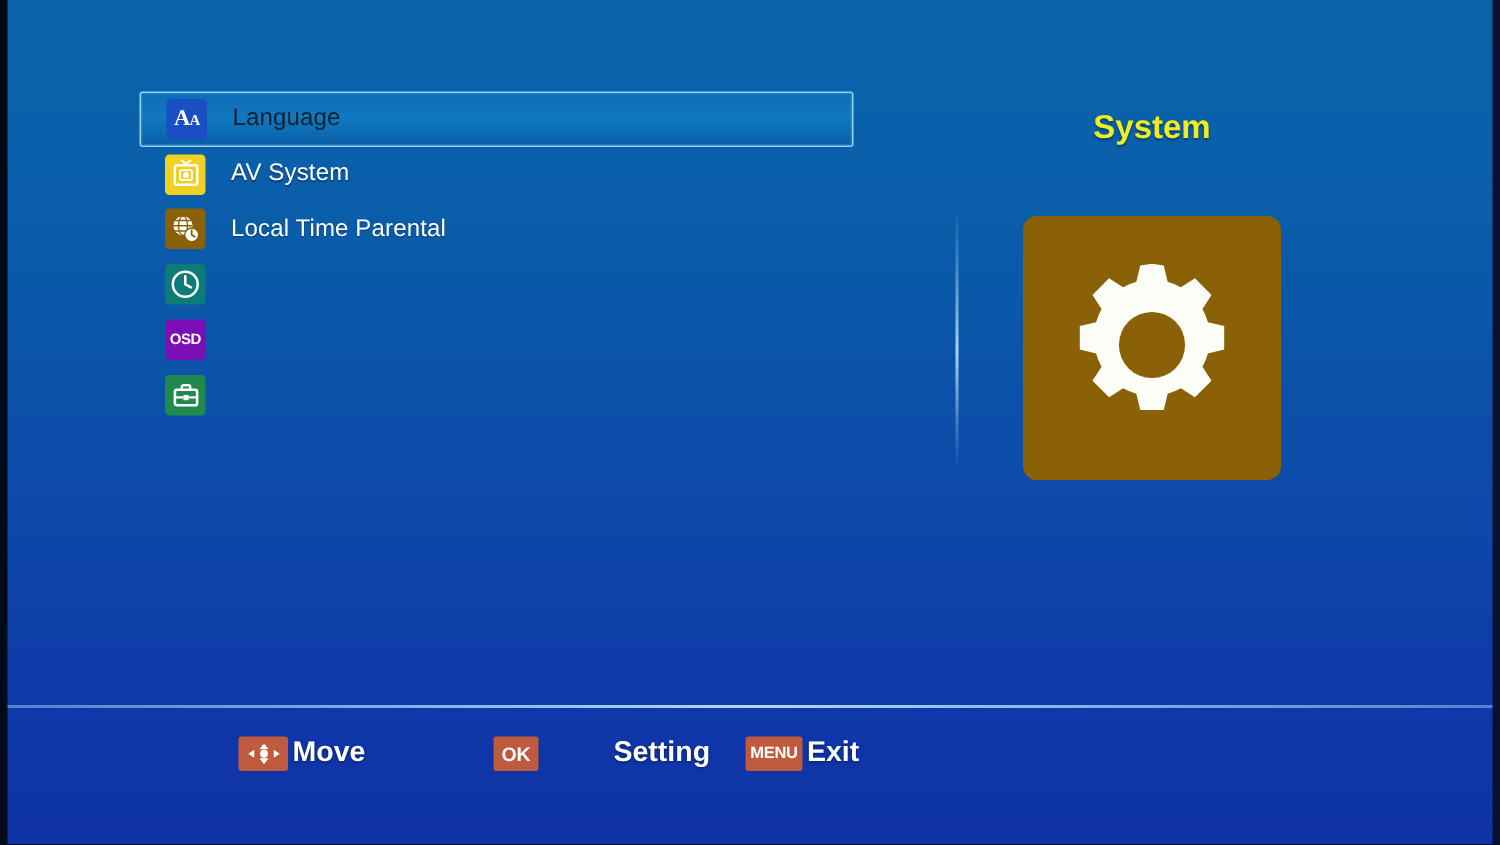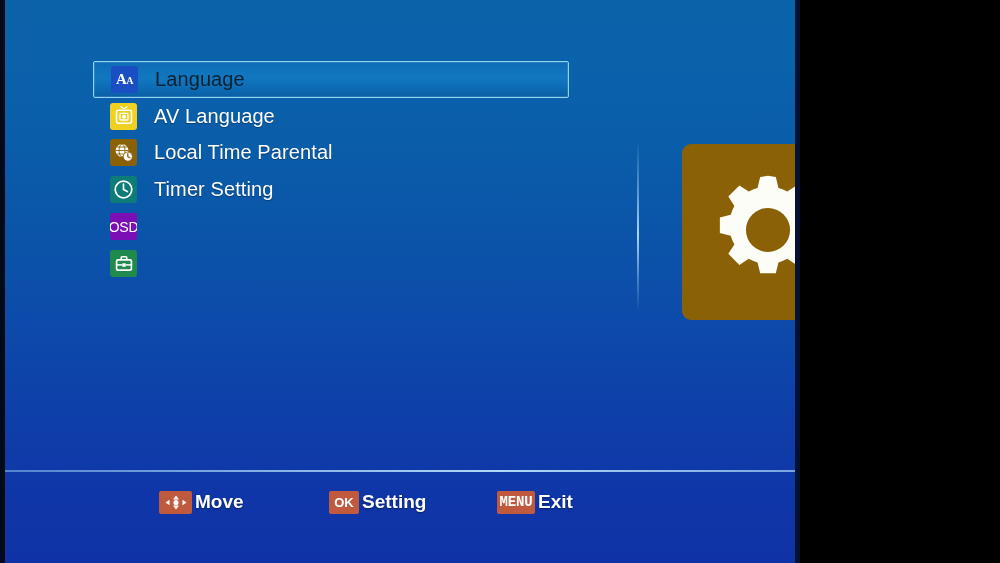--- a/index.html
+++ b/index.html
@@ -4,21 +4,21 @@
 <style>
   * { box-sizing: border-box; margin: 0; padding: 0; }
   html, body {
     width: 1000px; height: 563px;
     background: #000;
     font-family: "Liberation Sans", sans-serif;
     overflow: hidden;
   }
   #screen {
     position: relative;
-    width: 800px; height: 563px;
+    width: 1000px; height: 563px;
     background:
       linear-gradient(to bottom,
         #0a63a8 0%,
         #0a62ab 12%,
         #0a5da9 26%,
         #0b54a9 42%,
         #0d4aaa 58%,
         #0e3fa9 74%,
         #0f36a8 88%,
         #0f33a6 100%);
@@ -54,21 +54,21 @@
   .mi-icon {
     width: 27px; height: 27px;
     border-radius: 3px;
     flex: 0 0 27px;
     display: flex; align-items: center; justify-content: center;
     position: relative;
     overflow: hidden;
   }
   .mi-label {
     margin-left: 17px;
-    font-size: 20px;
+    font-size: 16px;
     color: #ffffff;
     letter-spacing: 0.1px;
     text-shadow: 0 1px 1px rgba(0,0,0,0.35);
     white-space: nowrap;
   }
   .menu-row.selected .mi-label { color: #0b2130; text-shadow: none; }
 
   
   .ic-lang { background:#1a4fc4; }
   .ic-av   { background:#f0d020; }
@@ -77,21 +77,21 @@
   .ic-lock { background:#cf2020; }
   .ic-osd  { background:#7b0fb5; }
   .ic-other{ background:#1f8a4c; }
 
   .ic-lang .glyph {
     color:#fff; font-weight:bold; font-size:15px; line-height:1;
     font-family:"Liberation Serif", serif; letter-spacing:-0.5px;
   }
   .ic-lang .glyph small { font-size: 10px; }
   .ic-osd .glyph {
-    color:#fff; font-weight:normal; font-size:14px; line-height:1; letter-spacing:-0.3px;
+    color:#fff; font-weight:bold; font-size:10px; line-height:1; letter-spacing:-0.3px;
   }
   .mi-icon svg { display:block; }
 
   
   #panel-title {
     position: absolute;
     left: 682px; top: 72px; width: 172px;
     text-align: center;
     color: #eeee22;
     font-size: 22px; font-weight: bold;
@@ -141,21 +141,21 @@
   }
   .hint-key {
     background: #bf5a3e;
     border-radius: 2px;
     color: #ffffff;
     font-weight: bold;
     display: flex; align-items: center; justify-content: center;
     height: 23px;
   }
   .hint-key.ok   { width: 30px; font-size: 13px; }
-  .hint-key.menu { width: 38px; font-size: 14px; letter-spacing:-0.2px;font-family:Liberation Mono, monospace; }
+  .hint-key.menu { width: 38px; font-size: 11px; letter-spacing:-0.2px; }
   .hint-key.dpad { width: 33px; }
   .hint-text {
     margin-left: 3px;
     color: #ffffff;
     font-size: 19px; font-weight: bold;
     text-shadow: 0 1px 2px rgba(0,0,0,0.45);
   }
 </style>
 </head>
 <body>
@@ -176,21 +176,21 @@
 
     <div class="menu-row">
       <span class="mi-icon ic-av">
         <svg width="20" height="20" viewBox="0 0 20 20">
           <path d="M10 3 L6.5 0.6 M10 3 L13.5 0.6" stroke="#fff" stroke-width="1.2" fill="none"></path>
           <rect x="2.5" y="4.2" width="15" height="13" rx="1.6" fill="none" stroke="#fff" stroke-width="1.6"></rect>
           <rect x="6" y="7.4" width="8" height="6.6" rx="1" fill="none" stroke="#fff" stroke-width="1.3"></rect>
           <circle cx="10" cy="10.7" r="2" fill="#fff"></circle>
         </svg>
       </span>
-      <span class="mi-label">AV Language</span>
+      <span class="mi-label">AV System</span>
     </div>
 
     <div class="menu-row">
       <span class="mi-icon ic-time">
         <svg width="21" height="21" viewBox="0 0 21 21">
           <circle cx="9" cy="8.5" r="6.4" fill="#fff"></circle>
           <g stroke="#8a6106" stroke-width="0.9" fill="none">
             <ellipse cx="9" cy="8.5" rx="3" ry="6.4"></ellipse>
             <line x1="2.6" y1="8.5" x2="15.4" y2="8.5"></line>
             <line x1="3.7" y1="5" x2="14.3" y2="5"></line>
@@ -203,21 +203,20 @@
       <span class="mi-label">Local Time Parental</span>
     </div>
 
     <div class="menu-row">
       <span class="mi-icon ic-timer">
         <svg width="21" height="21" viewBox="0 0 21 21">
           <circle cx="10.5" cy="10.5" r="8.3" fill="none" stroke="#fff" stroke-width="1.7"></circle>
           <path d="M10.5 5.2 V10.5 L14.3 12.6" stroke="#fff" stroke-width="1.7" fill="none" stroke-linecap="round"></path>
         </svg>
       </span>
-      <span class="mi-label">Timer Setting</span>
     </div>
 
 
     <div class="menu-row">
       <span class="mi-icon ic-osd">
         <span class="glyph">OSD</span>
       </span>
     </div>
 
     <div class="menu-row">
@@ -229,20 +228,21 @@
           <line x1="2.6" y1="10.9" x2="8.3" y2="10.9" stroke="#fff" stroke-width="1.5"></line>
           <line x1="11.7" y1="10.9" x2="17.4" y2="10.9" stroke="#fff" stroke-width="1.5"></line>
         </svg>
       </span>
     </div>
 
   </div>
 
   <div id="divider"></div>
 
+  <div id="panel-title">System</div>
 
   <div id="panel-box">
     <span>
       <svg width="126" height="126" viewBox="0 0 100 100">
         <g fill="#fdfdf7">
           <path d="M50 7
             l6.2 1.0 2.1 8.6 a35 35 0 0 1 7.0 2.9 l7.4-4.8 8.8 8.8 -4.8 7.4 a35 35 0 0 1 2.9 7.0 l8.6 2.1 0 12.4 -8.6 2.1 a35 35 0 0 1 -2.9 7.0 l4.8 7.4 -8.8 8.8 -7.4-4.8 a35 35 0 0 1 -7.0 2.9 l-2.1 8.6 -12.4 0 -2.1-8.6 a35 35 0 0 1 -7.0-2.9 l-7.4 4.8 -8.8-8.8 4.8-7.4 a35 35 0 0 1 -2.9-7.0 l-8.6-2.1 0-12.4 8.6-2.1 a35 35 0 0 1 2.9-7.0 l-4.8-7.4 8.8-8.8 7.4 4.8 a35 35 0 0 1 7.0-2.9 l2.1-8.6 z"></path>
         </g>
         <circle cx="50" cy="50" r="17.5" fill="#8a6106"></circle>
       </svg>
@@ -275,21 +275,21 @@
           <path d="M12 1.5 L15 5.5 L9 5.5 Z" fill="#fff"></path>
           <path d="M12 15.5 L9 11.5 L15 11.5 Z" fill="#fff"></path>
           <path d="M1.5 8.5 L5.5 5.8 L5.5 11.2 Z" fill="#fff"></path>
           <path d="M22.5 8.5 L18.5 5.8 L18.5 11.2 Z" fill="#fff"></path>
           <circle cx="12" cy="8.5" r="2.6" fill="#fff"></circle>
         </svg>
       </span>
       <span class="hint-text">Move</span>
     </div>
 
-    <div class="hint" style="left:329px;">
+    <div class="hint" style="left:329px;gap:47px;">
       <span class="hint-key ok">OK</span>
       <span class="hint-text">Setting</span>
     </div>
 
     <div class="hint" style="left:497px;">
       <span class="hint-key menu">MENU</span>
       <span class="hint-text">Exit</span>
     </div>
 
   </div>

